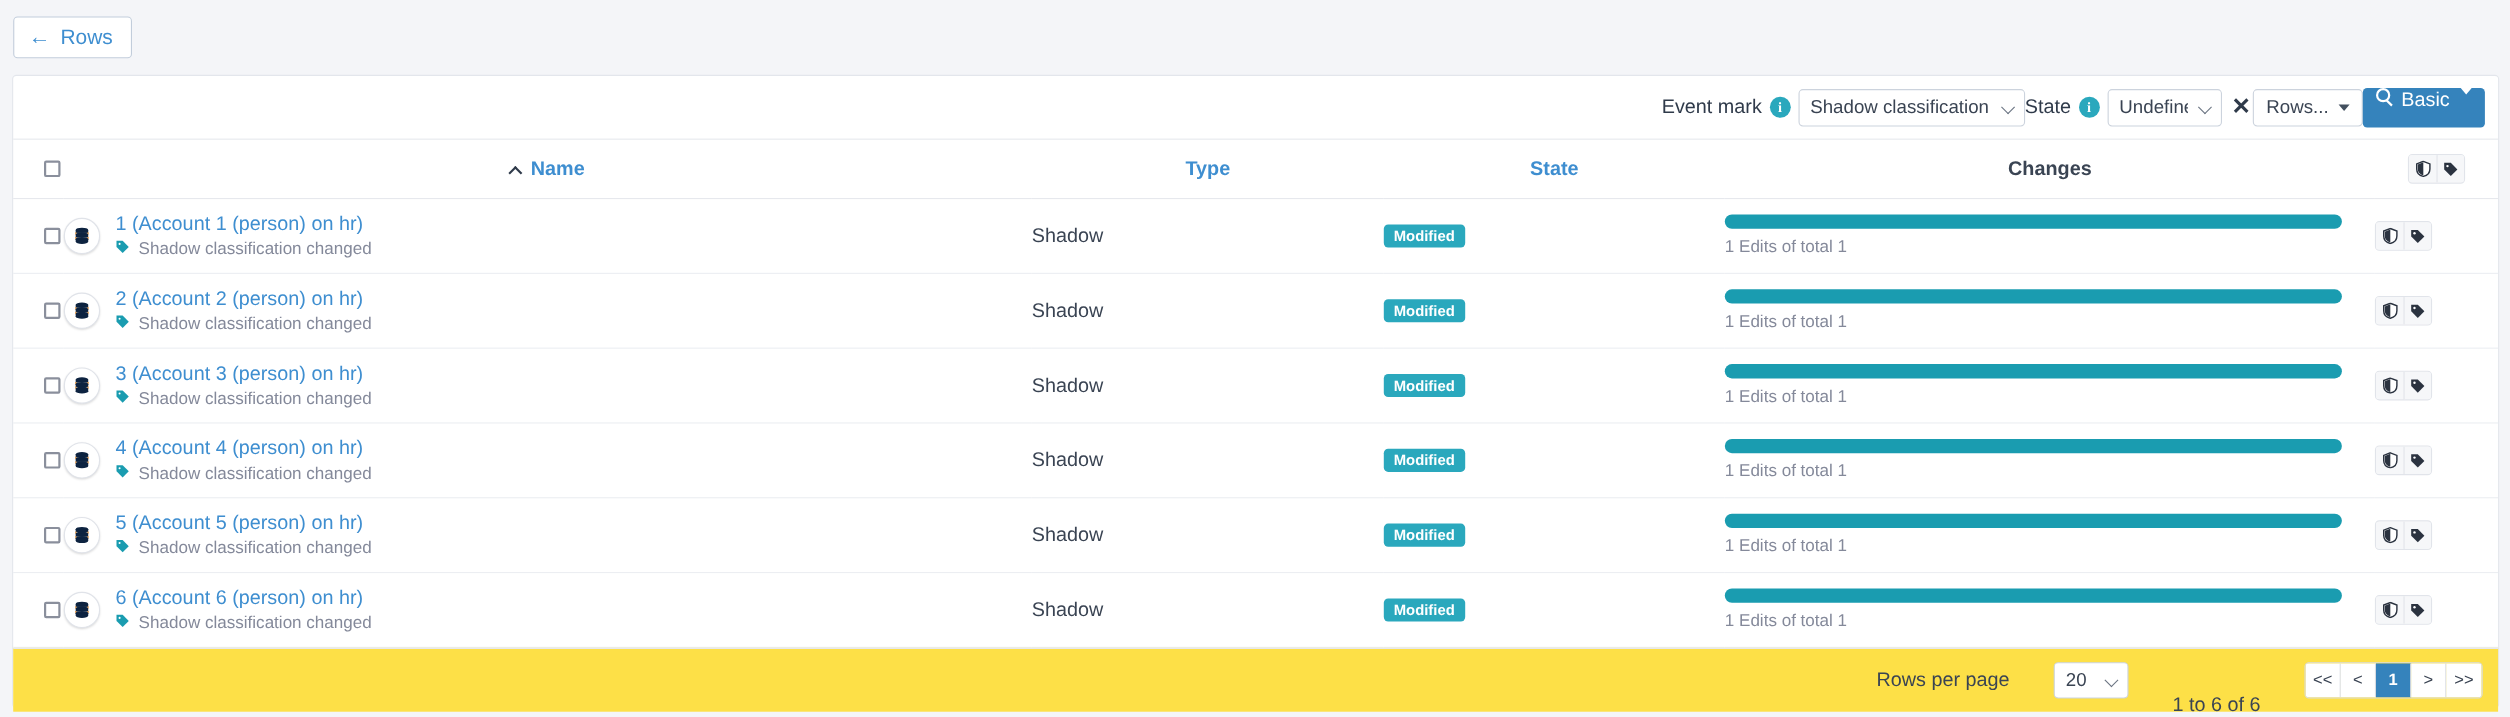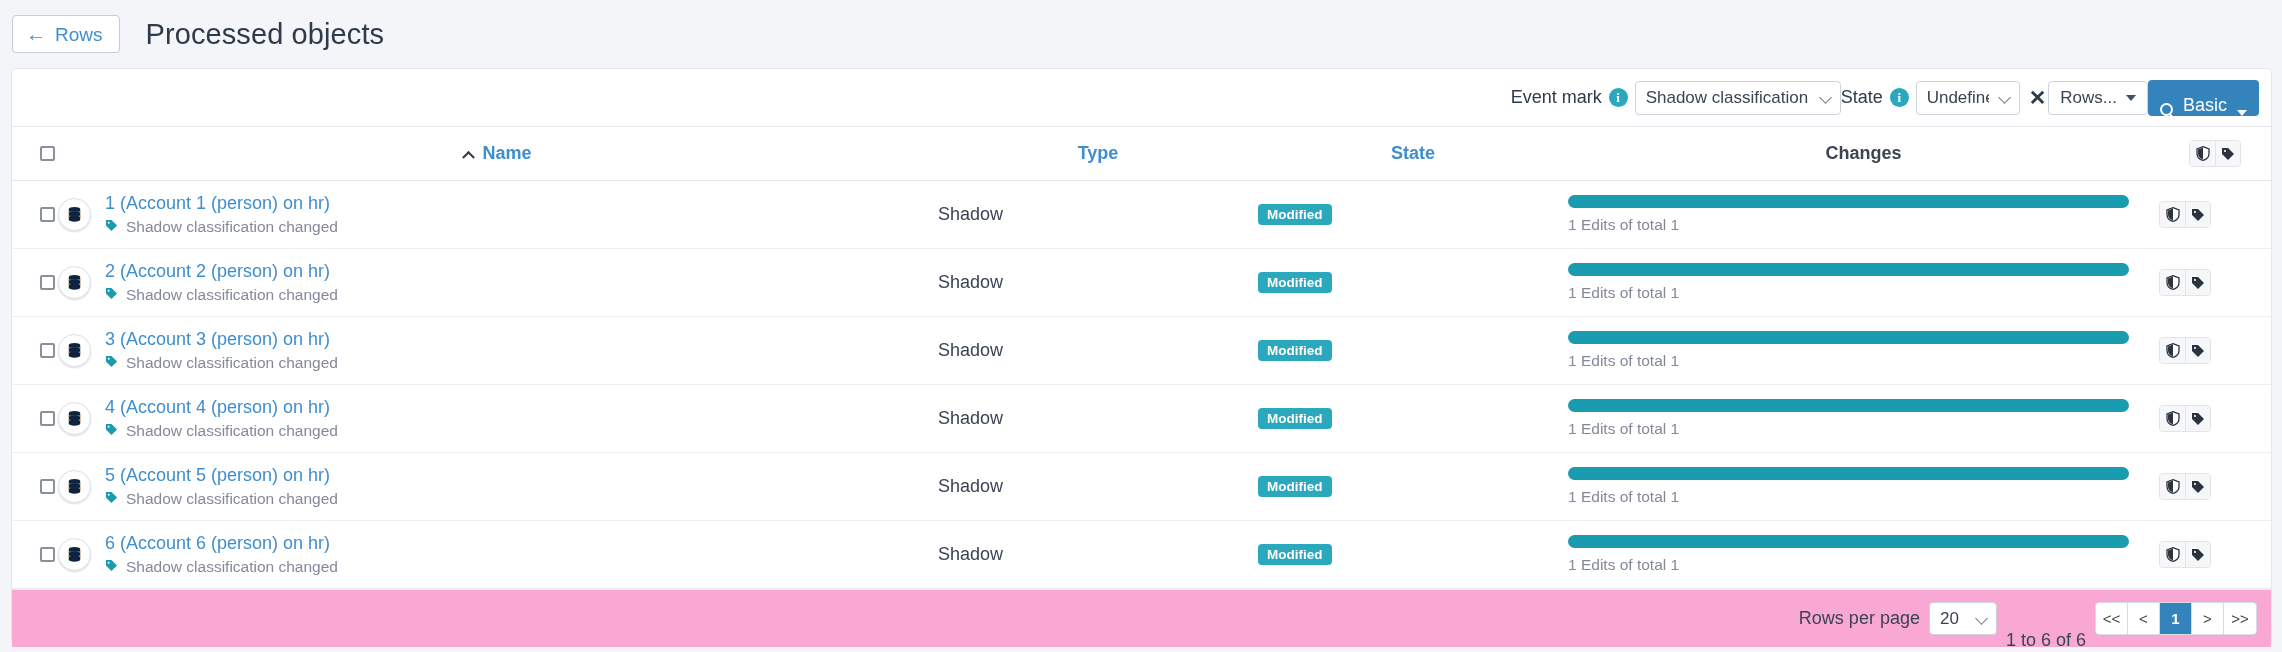--- a/index.html
+++ b/index.html
@@ -74,21 +74,21 @@
     height: 34px; padding: 0 11px; font-size: 17px; color: #3a4453;
     display: inline-flex; align-items: center; gap: 9px; cursor: pointer;
   }
   .caret-down {
     width: 0; height: 0; border-left: 5px solid transparent;
     border-right: 5px solid transparent; border-top: 6px solid #43505f;
   }
   .basic-btn {
     background: #3583bc; border: none; border-radius: 4px; height: 36px;
     padding: 0 12px; color: #fff; font-size: 18px; cursor: pointer;
-    display: inline-flex; align-items: flex-end; gap: 10px;
+    display: inline-flex; align-items: flex-start; gap: 10px;
   }
   .basic-btn .caret-down { border-top-color: #fff; }
   .mag {
     width: 13px; height: 13px; border: 2.2px solid #fff; border-radius: 50%;
     position: relative; display: inline-block;
   }
   .mag::after {
     content: ""; position: absolute; width: 2.2px; height: 7px;
     background: #fff; right: -2px; bottom: -6px; transform: rotate(-45deg);
   }
@@ -155,23 +155,23 @@
     overflow: hidden; background: #f6f7f9;
   }
   .act-btn {
     width: 25px; height: 25px; display: flex; align-items: center;
     justify-content: center; background: #f6f7f9; border: none; cursor: pointer;
   }
   .act-btn + .act-btn { border-left: 1px solid #e1e4ea; }
 
   
   .footer {
-    margin-top: auto; background: #f9a8d4; border-top: 1px solid #e6e8ed;
+    margin-top: auto; background: #fde047; border-top: 1px solid #e6e8ed;
     height: 58px; display: flex; align-items: center; justify-content: flex-end;
-    gap: 9px; padding-right: 14px; flex: 0 0 auto;
+    gap: 40px; padding-right: 14px; flex: 0 0 auto;
   }
   .rpp-label { font-size: 18px; color: #3a4453; }
   .sel-rpp { width: 68px; height: 33px; font-size: 17px; }
   .range-text { font-size: 18px; color: #3a4453; margin-top: 44px; }
   .pager { display: inline-flex; border: 1px solid #d7dbe2; border-radius: 4px; overflow: hidden; }
   .pg {
     min-width: 32px; height: 31px; background: #fff; border: none;
     border-right: 1px solid #d7dbe2; font-size: 15px; color: #3a4453;
     cursor: pointer; font-family: "Liberation Sans", sans-serif;
     display: inline-flex; align-items: center; justify-content: center;
@@ -182,21 +182,20 @@
 </head>
 <body>
 
 <div class="page">
 
   <div class="topbar">
     <button class="back-btn">
       <span class="arrow">←</span>
       <span>Rows</span>
     </button>
-    <h1 class="page-title">Processed objects</h1>
   </div>
 
   <div class="card">
 
     <div class="toolbar">
 
       <div class="filter-group">
         <span class="filter-label">Event mark</span>
         <span class="info-icon">i</span>
         <span class="sel-wrap">

